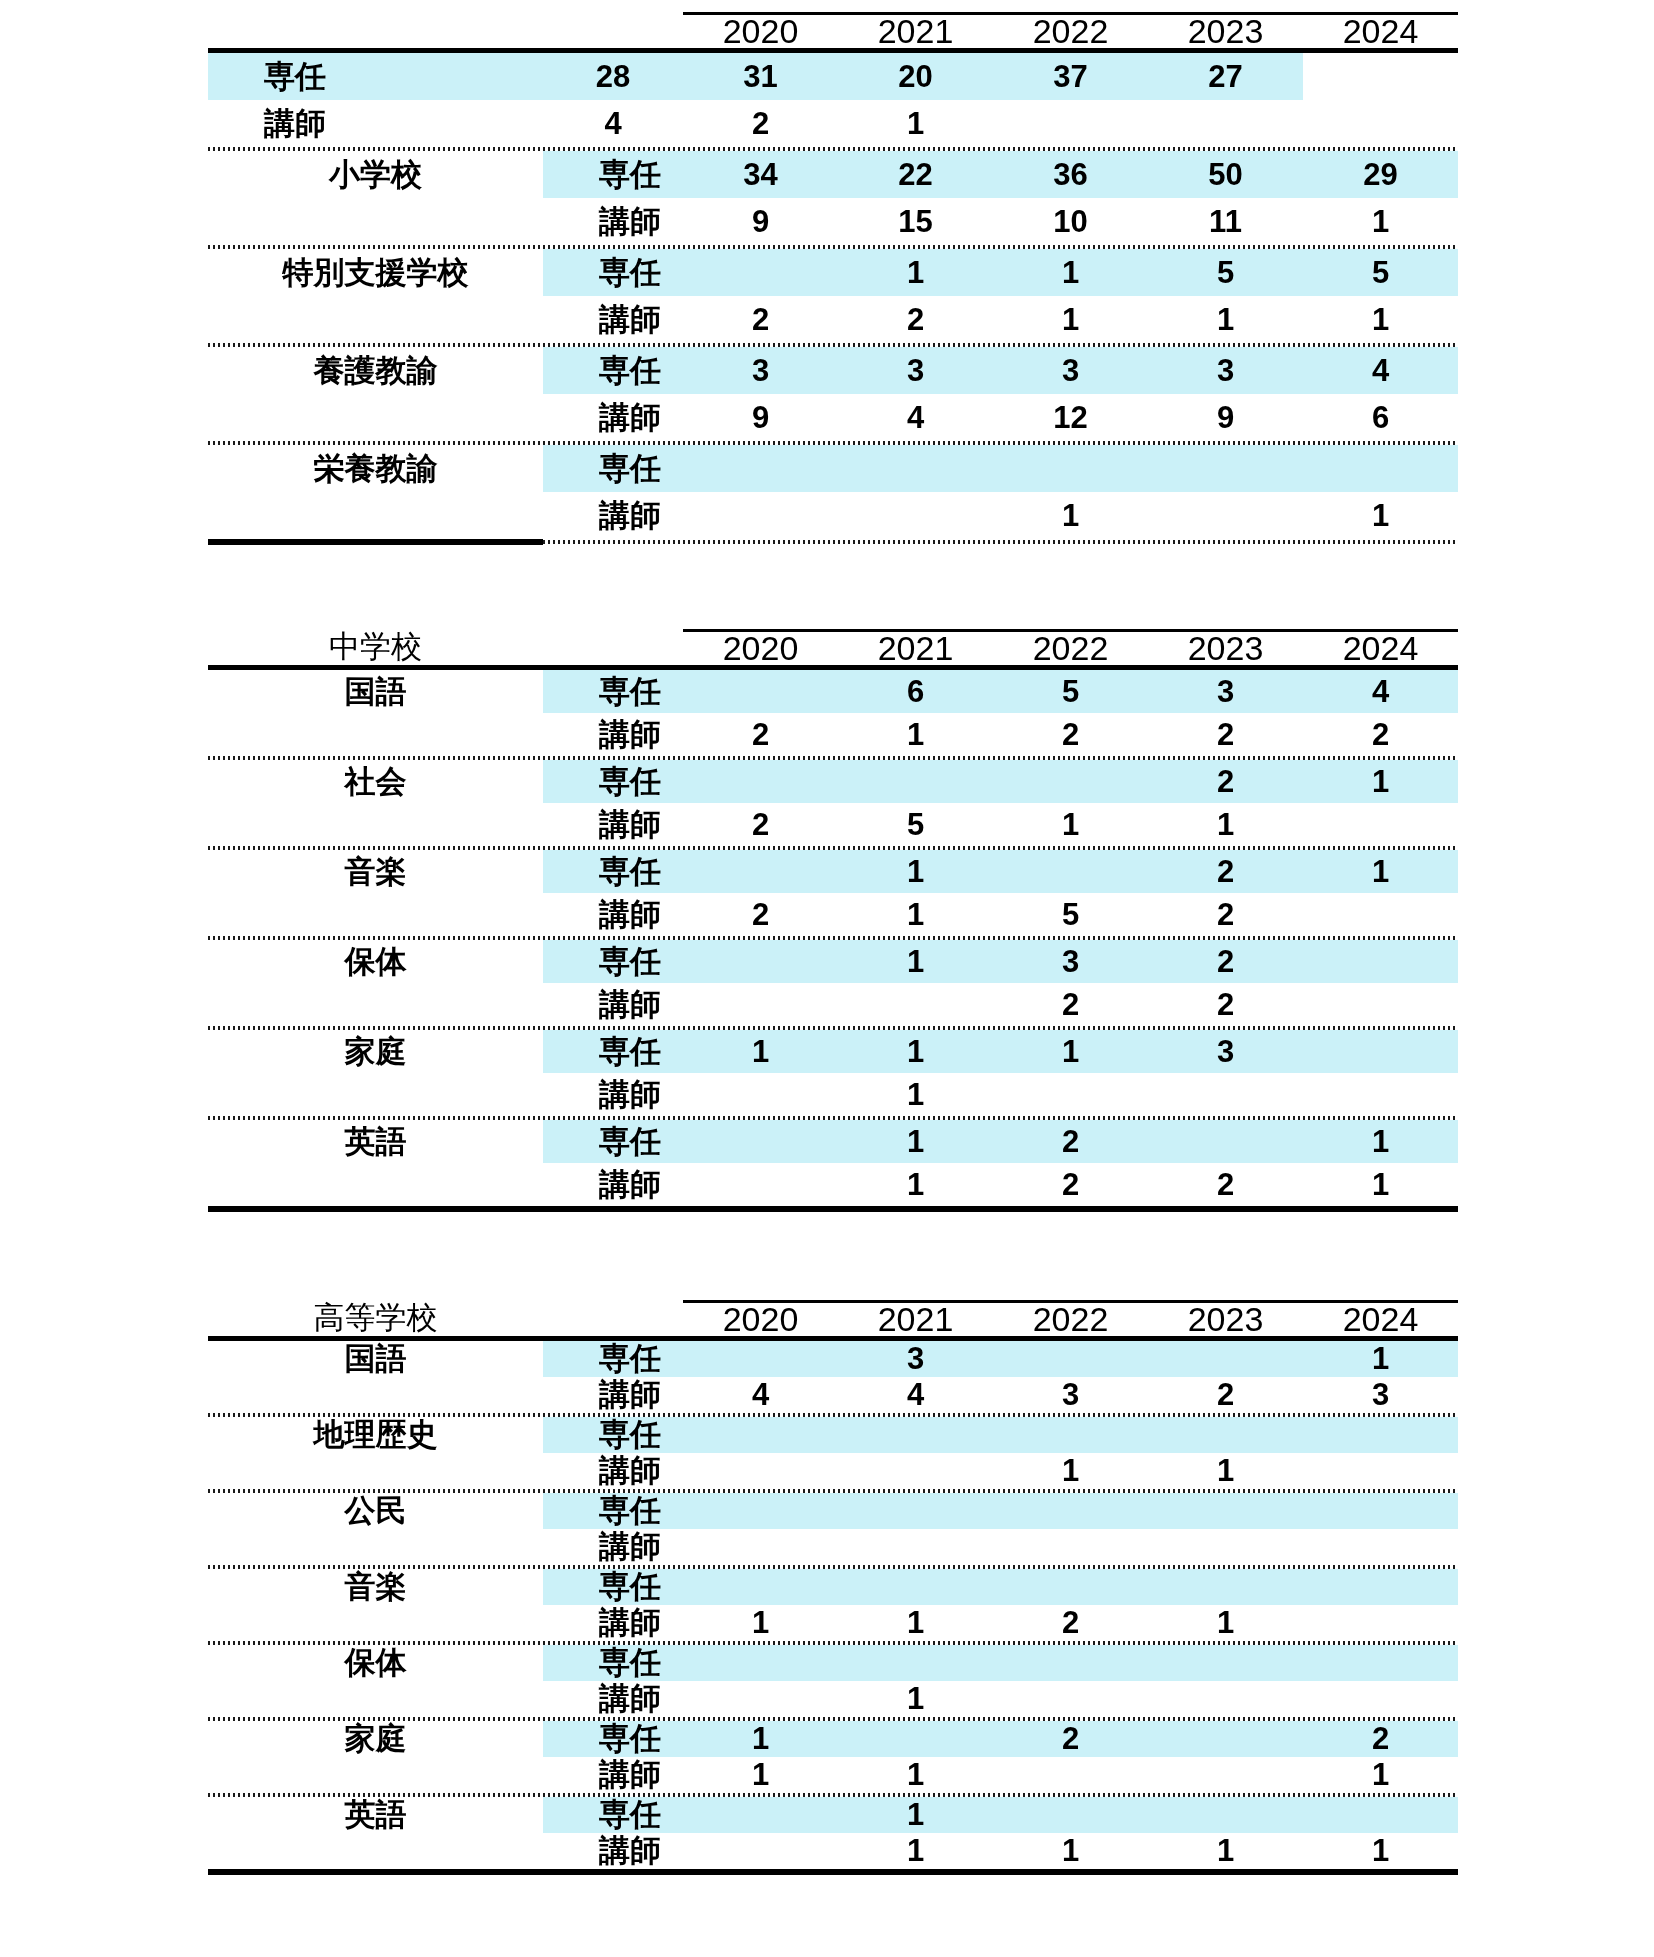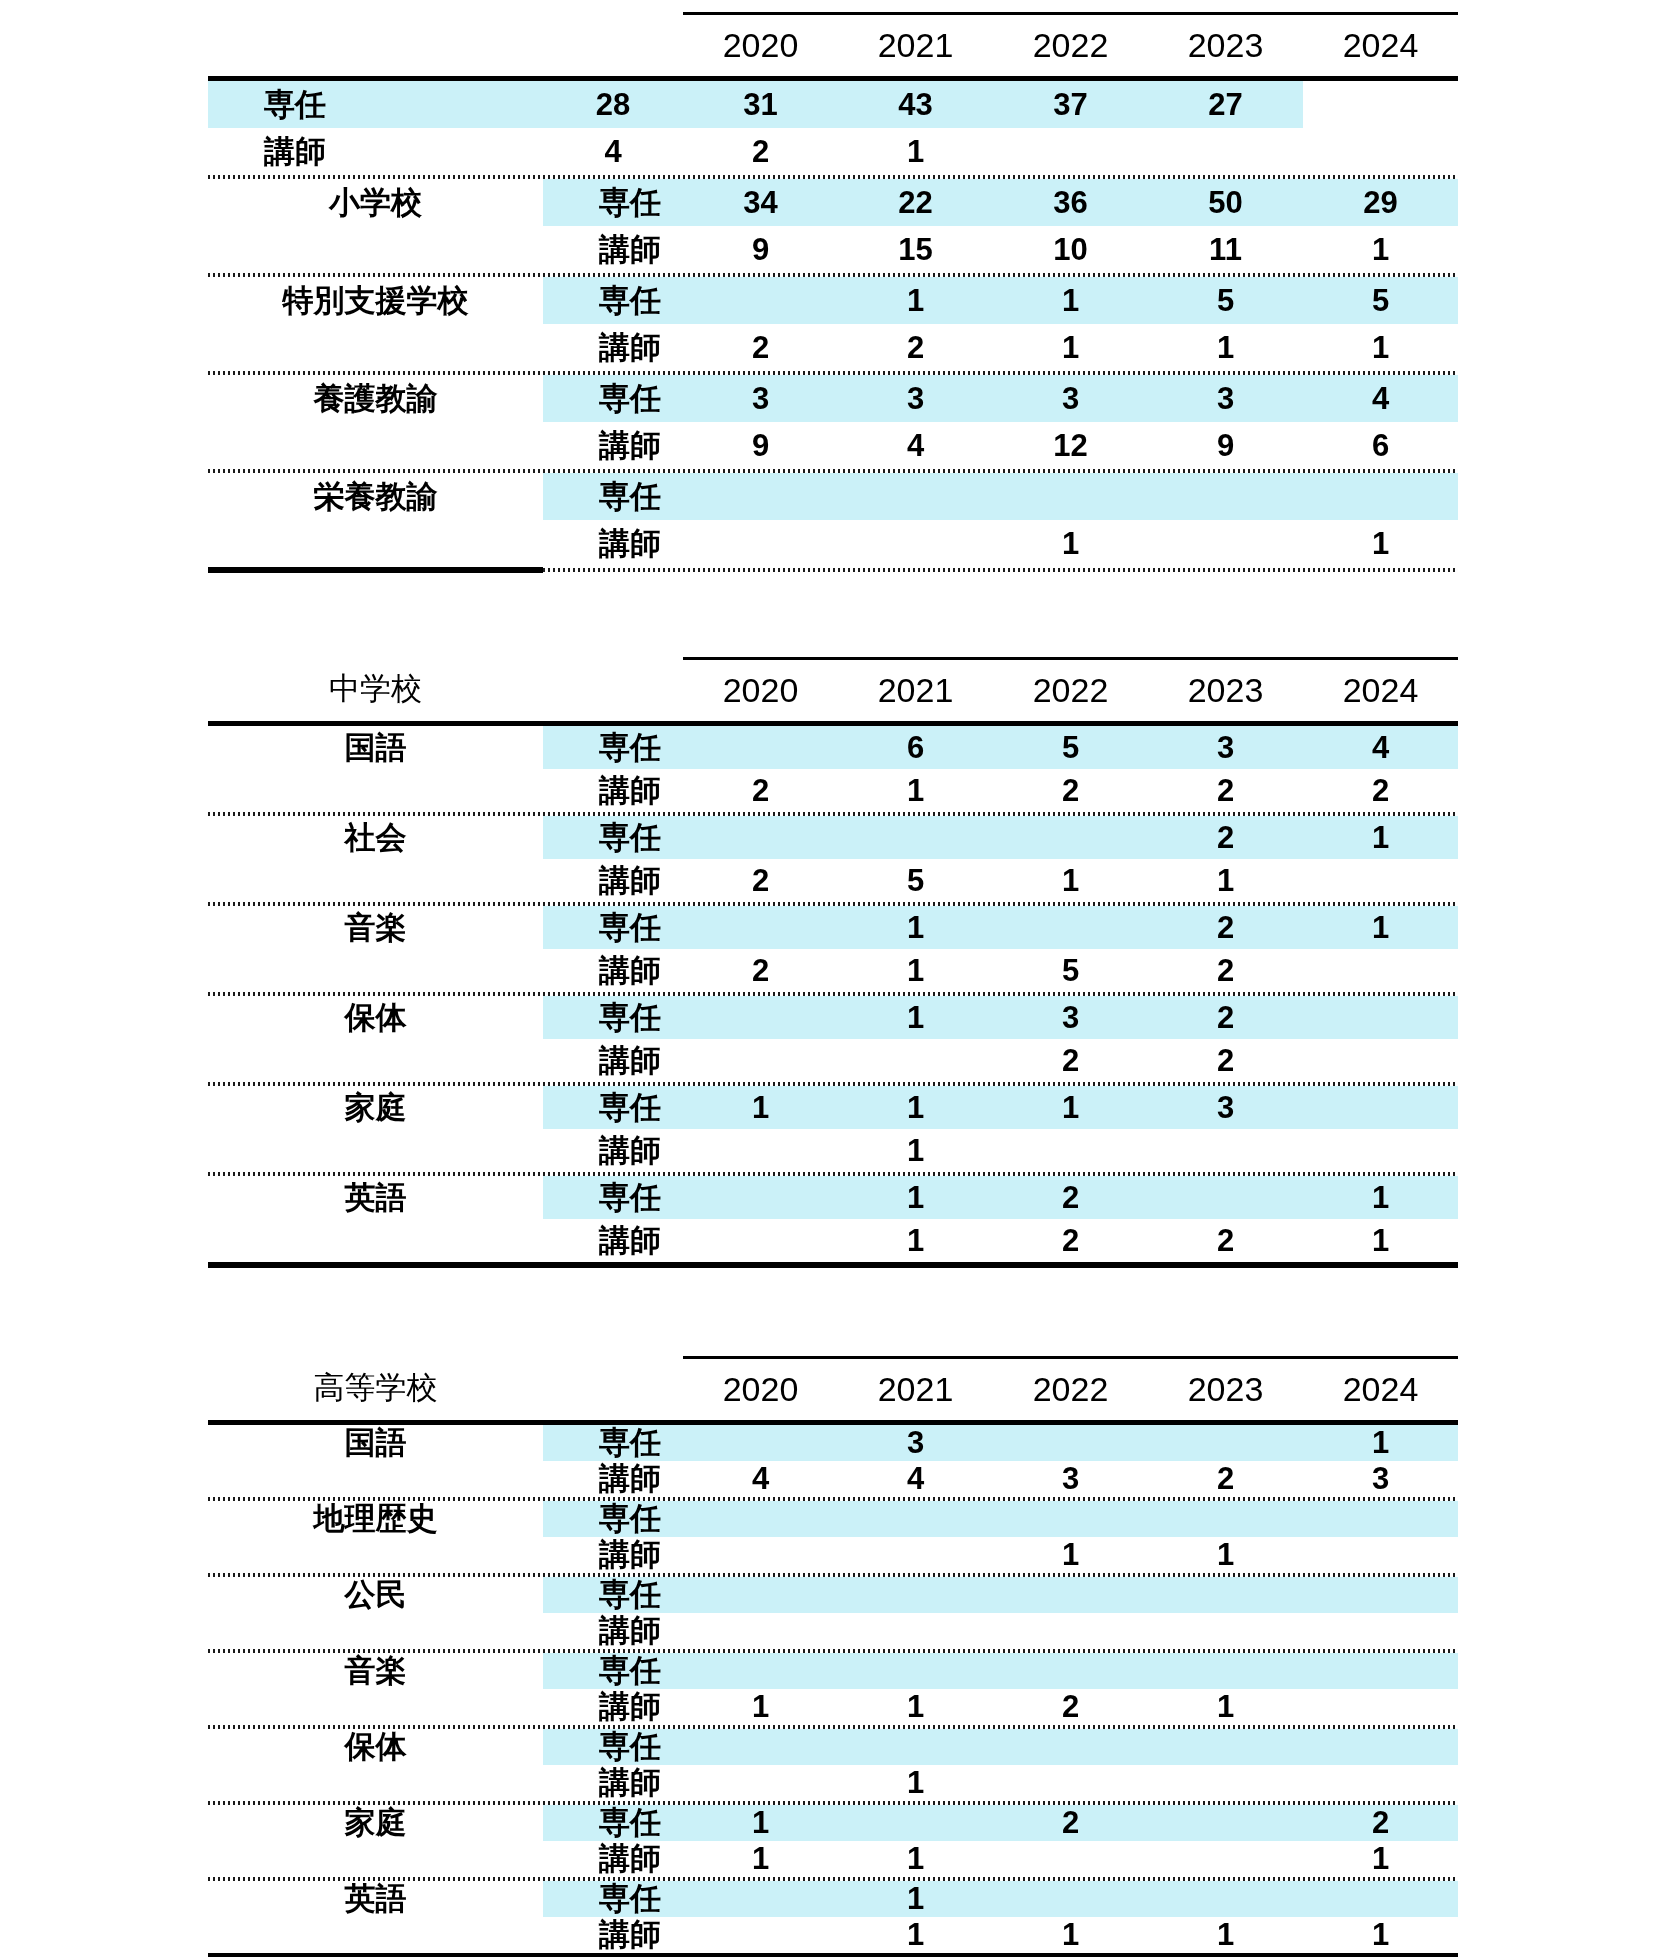--- a/index.html
+++ b/index.html
@@ -23,21 +23,21 @@
   .table--3{ --rh:36px; margin-top:88px; }
   .table--1{ margin-top:12px; }
 
   .cell{
     display:flex; align-items:center; justify-content:center;
     height:var(--rh);
     box-sizing:border-box;
     font-size:31px; font-weight:700;
     white-space:nowrap;
   }
-  .hd{ height:64px; }
+  .hd{ height:36px; }
   .head-year{
     border-top:3px solid #000;
     font-weight:400; font-size:34px;
   }
   .title{ font-weight:400; font-size:31px; }
   .type{ justify-content:flex-start; padding-left:56px; }
   .cyan{ background:var(--cyan,#CBF1F8); }
 
   .rule-thick{ grid-column:1/-1; height:5px; background:#000; }
   .rule-dotted{
@@ -61,21 +61,21 @@
       <div class="cell hd"></div>
       <div class="cell hd head-year">2020</div>
       <div class="cell hd head-year">2021</div>
       <div class="cell hd head-year">2022</div>
       <div class="cell hd head-year">2023</div>
       <div class="cell hd head-year">2024</div>
       <div class="rule-thick"></div>
       <div class="cell type cyan">専任</div>
       <div class="cell val cyan">28</div>
       <div class="cell val cyan">31</div>
-      <div class="cell val cyan">43</div>
+      <div class="cell val cyan">20</div>
       <div class="cell val cyan">37</div>
       <div class="cell val cyan">27</div>
       <div class="cell"></div>
       <div class="cell type">講師</div>
       <div class="cell val">4</div>
       <div class="cell val">2</div>
       <div class="cell val">1</div>
       <div class="cell val"></div>
       <div class="cell val"></div>
       <div class="rule-dotted"></div>

